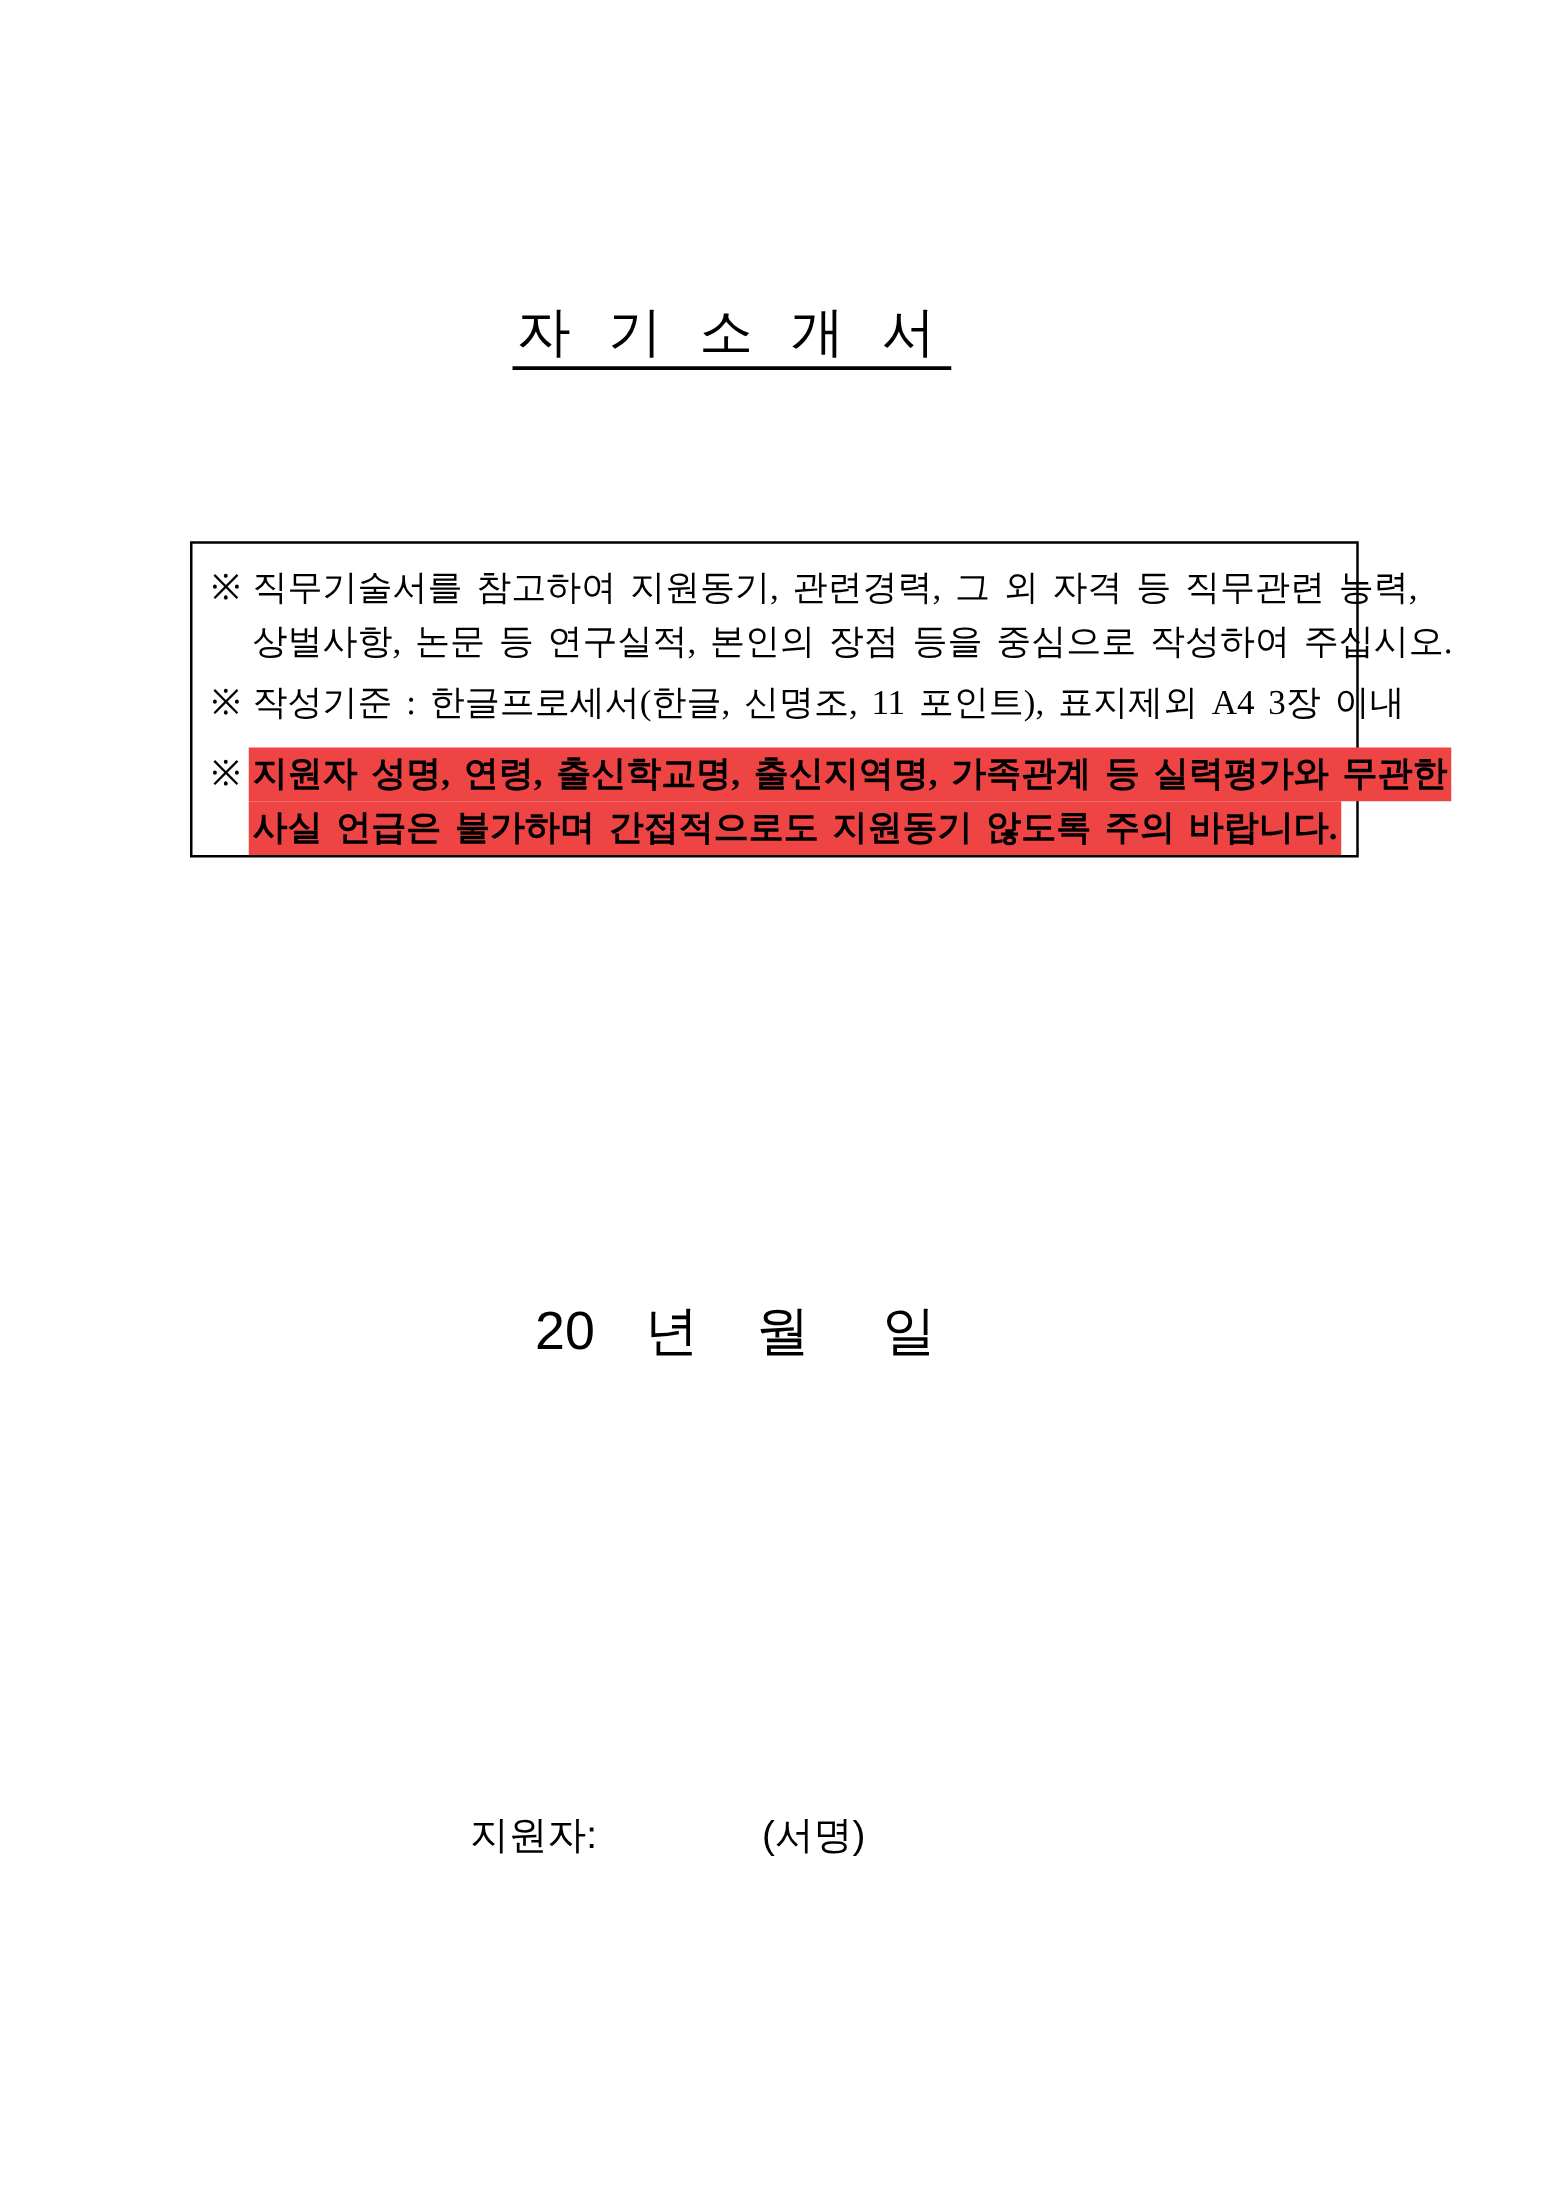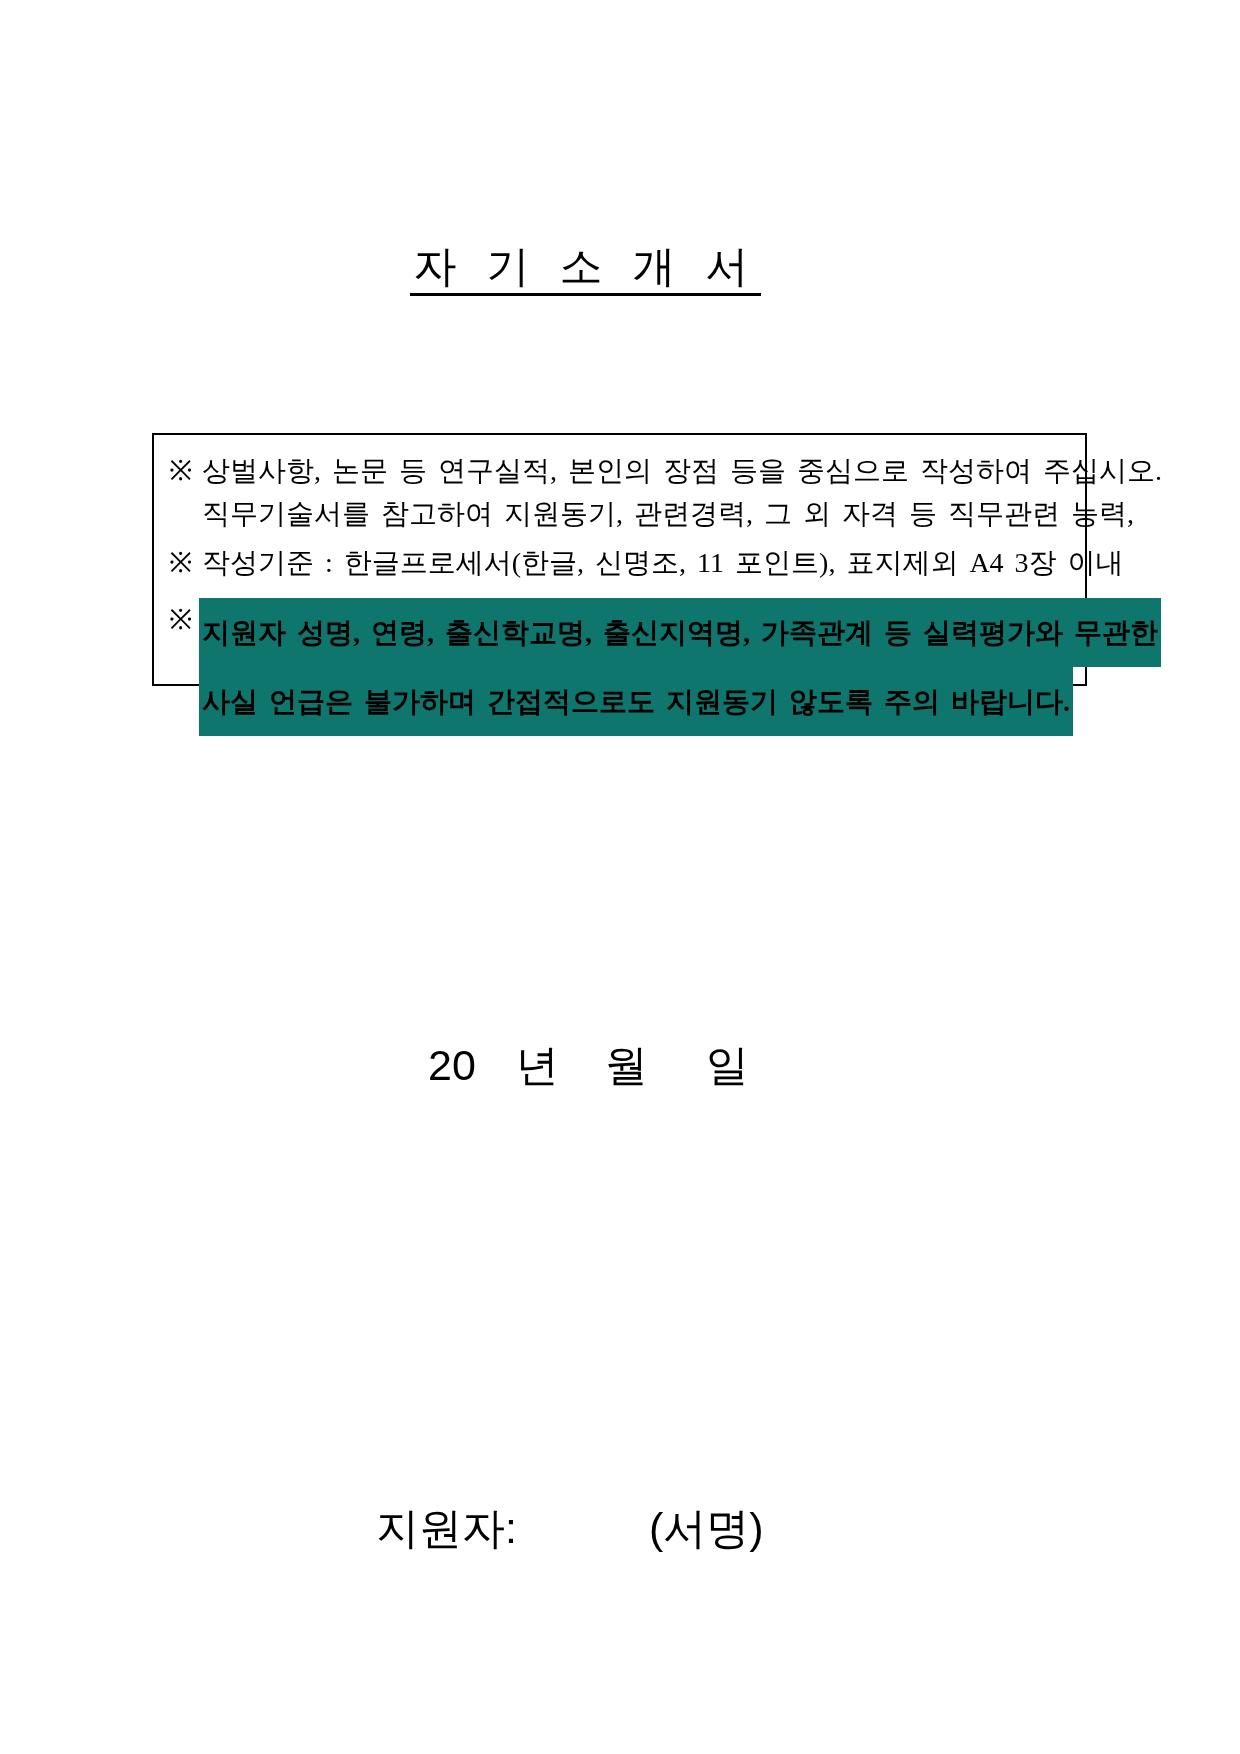--- a/index.html
+++ b/index.html
@@ -58,22 +58,22 @@
   }
   .notice-item .nline {
     display: block;
     width: fit-content;
     white-space: nowrap;
   }
   .notice-item.item-2 { margin-top: 6px; }
   .notice-item.item-3 { margin-top: 14px; }
   .notice-item.item-3 .nline {
     font-weight: 700;
-    background: #0f766e;
-    padding: 13px 3px;
+    background: #ef4444;
+    padding: 0 3px;
     margin-left: -3px;
   }
 
   
   .date-line {
     position: absolute;
     left: 428px;
     top: 1040px;
     display: flex;
     align-items: baseline;
@@ -83,44 +83,44 @@
     text-align: right;
   }
   .date-line .century   { margin-right: 40px; }
   .date-line .yearlbl   { margin-right: 46px; }
   .date-line .monthlbl  { margin-right: 58px; }
 
   
   .sign-line {
     position: absolute;
     left: 376px;
-    top: 1502px;
+    top: 1442px;
     display: flex;
     align-items: baseline;
-    font-size: 43px;
+    font-size: 31px;
     line-height: 52px;
     white-space: nowrap;
   }
   .sign-line .applicant { margin-right: 132px; }
 </style>
 </head>
 <body>
 
 <div class="page">
 
   <h1 class="doc-title">
     <span class="title-text">자 기 소 개 서</span>
   </h1>
 
   <div class="notice-box">
 
     <div class="notice-item item-1">
       <span class="marker">※</span>
+      <span class="nline">직무기술서를 참고하여 지원동기, 관련경력, 그 외 자격 등 직무관련 능력,</span>
       <span class="nline">상벌사항, 논문 등 연구실적, 본인의 장점 등을 중심으로 작성하여 주십시오.</span>
-      <span class="nline">직무기술서를 참고하여 지원동기, 관련경력, 그 외 자격 등 직무관련 능력,</span>
     </div>
 
     <div class="notice-item item-2">
       <span class="marker">※</span>
       <span class="nline">작성기준 : 한글프로세서(한글, 신명조, 11 포인트), 표지제외 A4 3장 이내</span>
     </div>
 
     <div class="notice-item item-3">
       <span class="marker">※</span>
       <span class="nline">지원자 성명, 연령, 출신학교명, 출신지역명, 가족관계 등 실력평가와 무관한</span>

